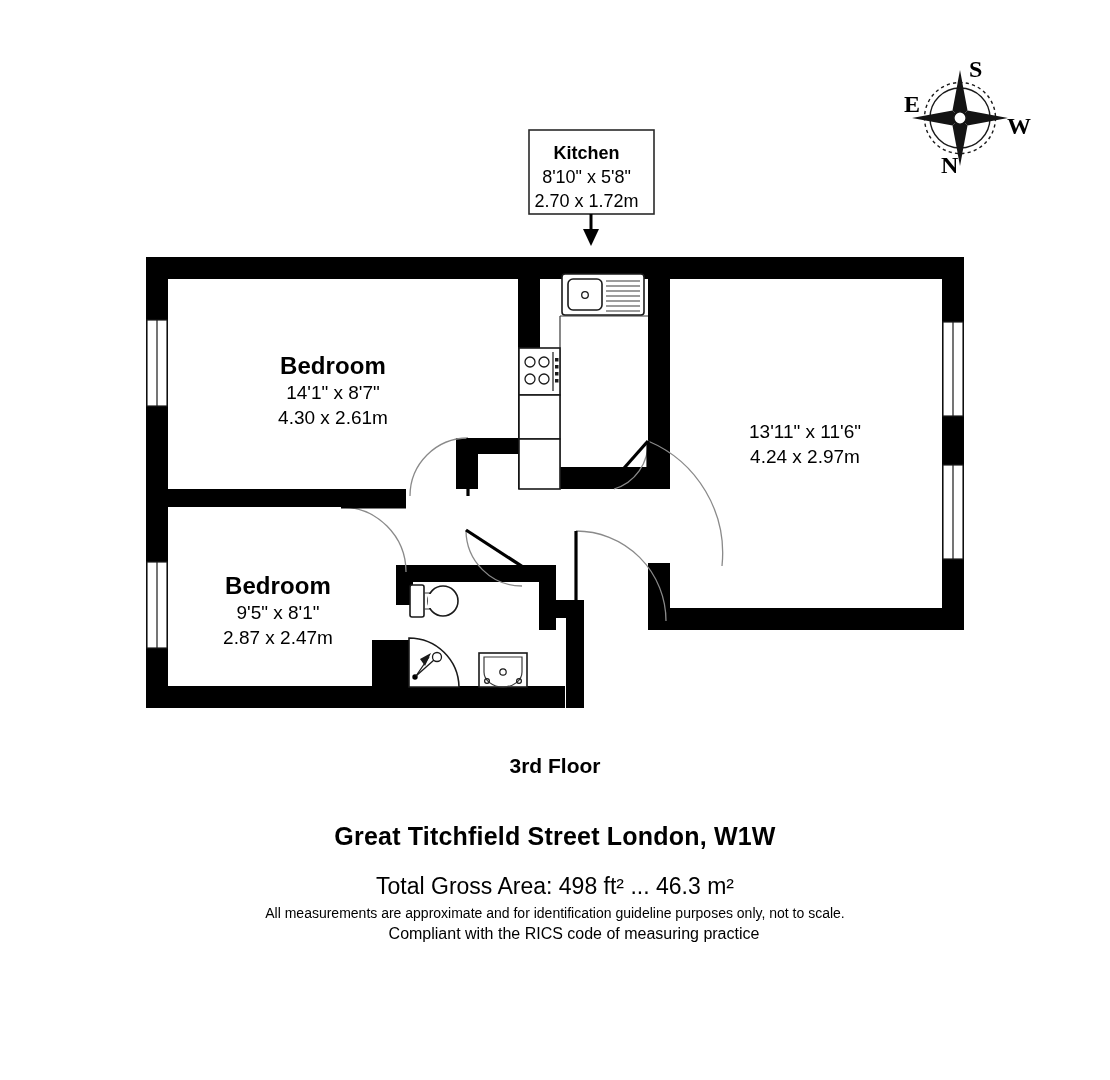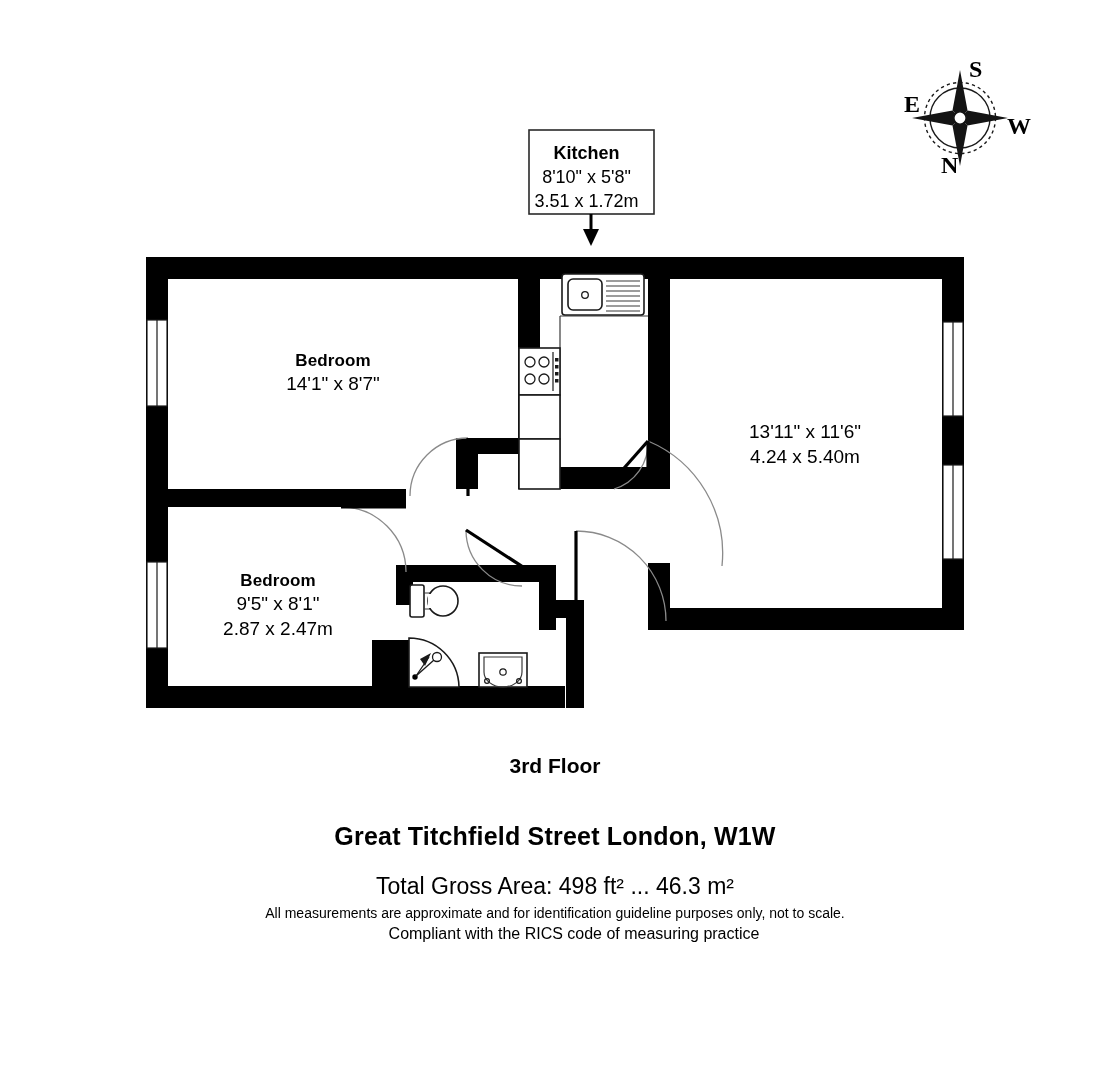--- a/index.html
+++ b/index.html
@@ -38,21 +38,21 @@
   .callout-box{ fill: #ffffff; stroke: #2a2a2a; stroke-width: 1.6; }
   .compass-dark { fill: #141414; }
 
   .room-label {
     position: absolute;
     text-align: center;
     line-height: 1.30;
     white-space: nowrap;
   }
   .room-label .rl-name {
-    font-size: 17px;
+    font-size: 24px;
     font-weight: bold;
     letter-spacing: 0.1px;
   }
   .room-label .rl-dim {
     font-size: 19px;
     font-weight: normal;
   }
 
   .callout-text {
     position: absolute;
@@ -251,37 +251,38 @@
 
       <path class="door-arc" d="M 466,530 A 56 56 0 0 0 522,586"></path>
       <path class="door-leaf" d="M 466,530 L 540,578"></path>
     </g>
 
   </svg>
 
   <div class="room-label" style="left:213px; top:350px; width:240px;">
     <div class="rl-name">Bedroom</div>
     <div class="rl-dim">14'1" x 8'7"</div>
+    <div class="rl-dim">4.30 x 2.61m</div>
   </div>
 
   <div class="room-label" style="left:158px; top:570px; width:240px;">
     <div class="rl-name">Bedroom</div>
     <div class="rl-dim">9'5" x 8'1"</div>
     <div class="rl-dim">2.87 x 2.47m</div>
   </div>
 
   <div class="room-label" style="left:685px; top:420px; width:240px;">
     <div class="rl-dim">13'11" x 11'6"</div>
-    <div class="rl-dim">4.24 x 5.40m</div>
+    <div class="rl-dim">4.24 x 2.97m</div>
   </div>
 
   <div class="callout-text" style="left:529px; top:142px; width:115px;">
     <div class="co-name">Kitchen</div>
     <div class="co-dim">8'10" x 5'8"</div>
-    <div class="co-dim">3.51 x 1.72m</div>
+    <div class="co-dim">2.70 x 1.72m</div>
   </div>
 
   <div class="compass-letter" style="left:969px; top:57px;">S</div>
   <div class="compass-letter" style="left:941px; top:153px;">N</div>
   <div class="compass-letter" style="left:904px; top:92px;">E</div>
   <div class="compass-letter" style="left:1007px; top:114px;">W</div>
 
   <div class="footer-block floor-title">3rd Floor</div>
   <div class="footer-block address-line">Great Titchfield Street London, W1W</div>
   <div class="footer-block area-line">Total Gross Area: 498 ft² ... 46.3 m²</div>

